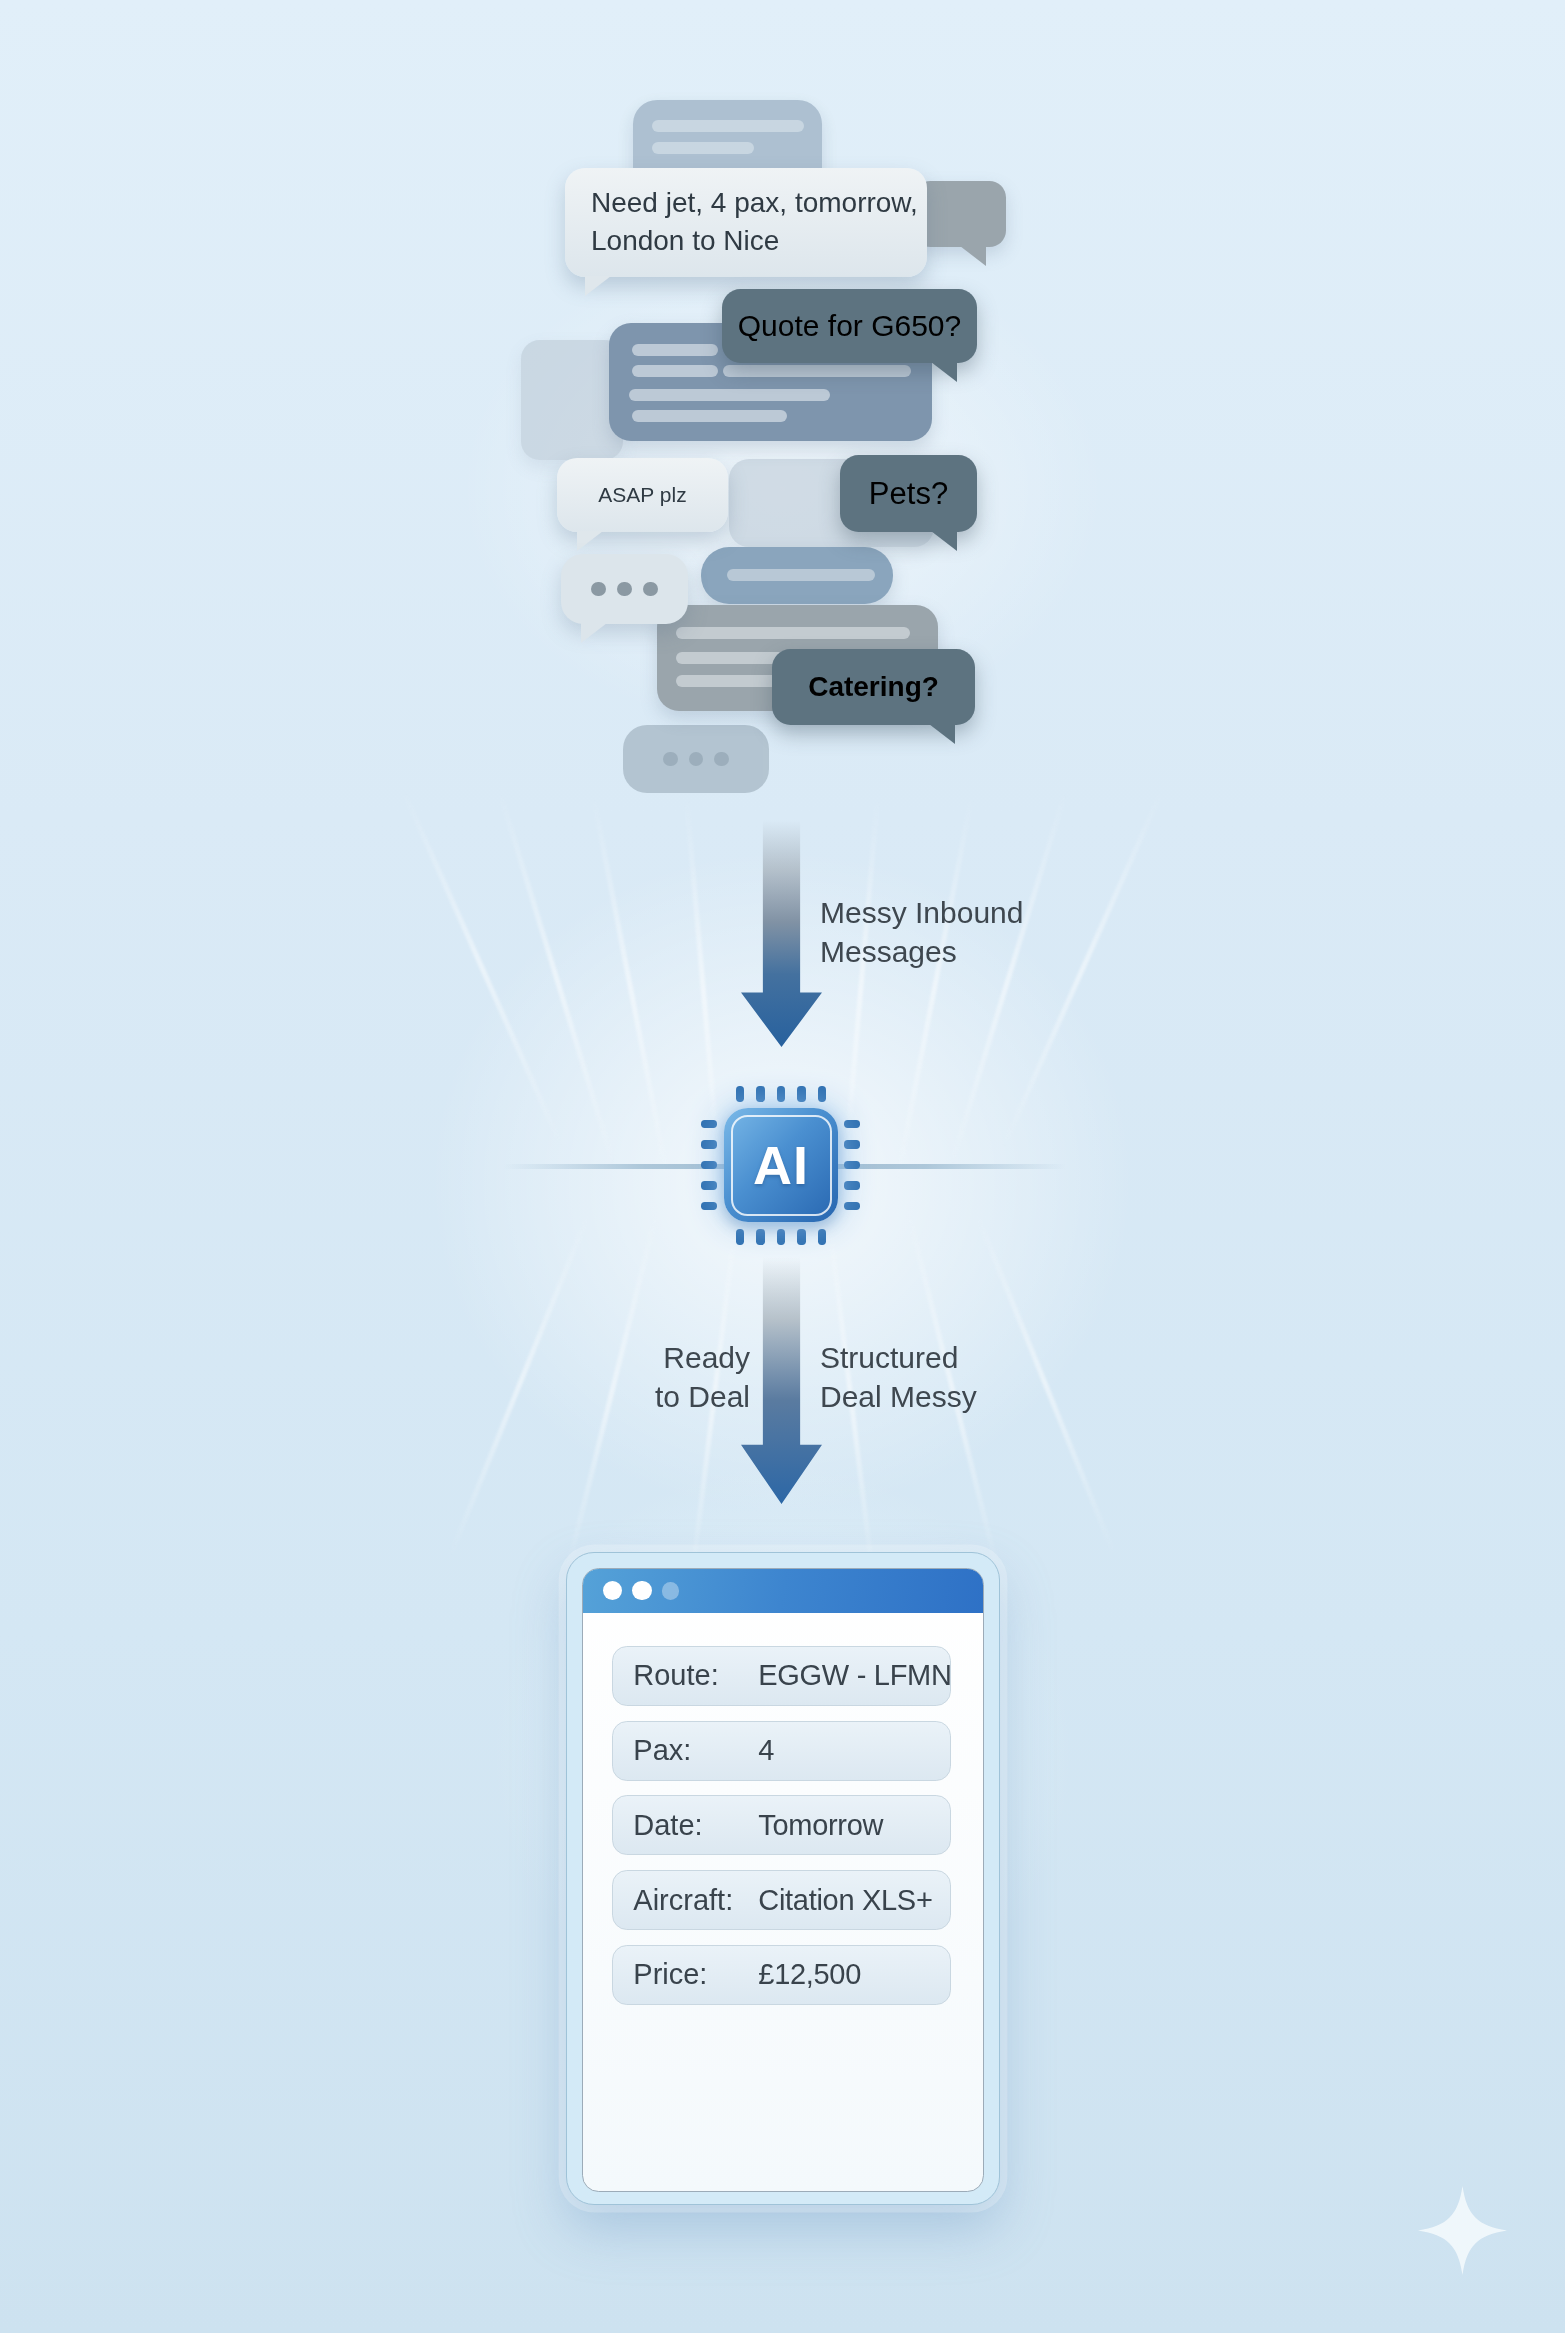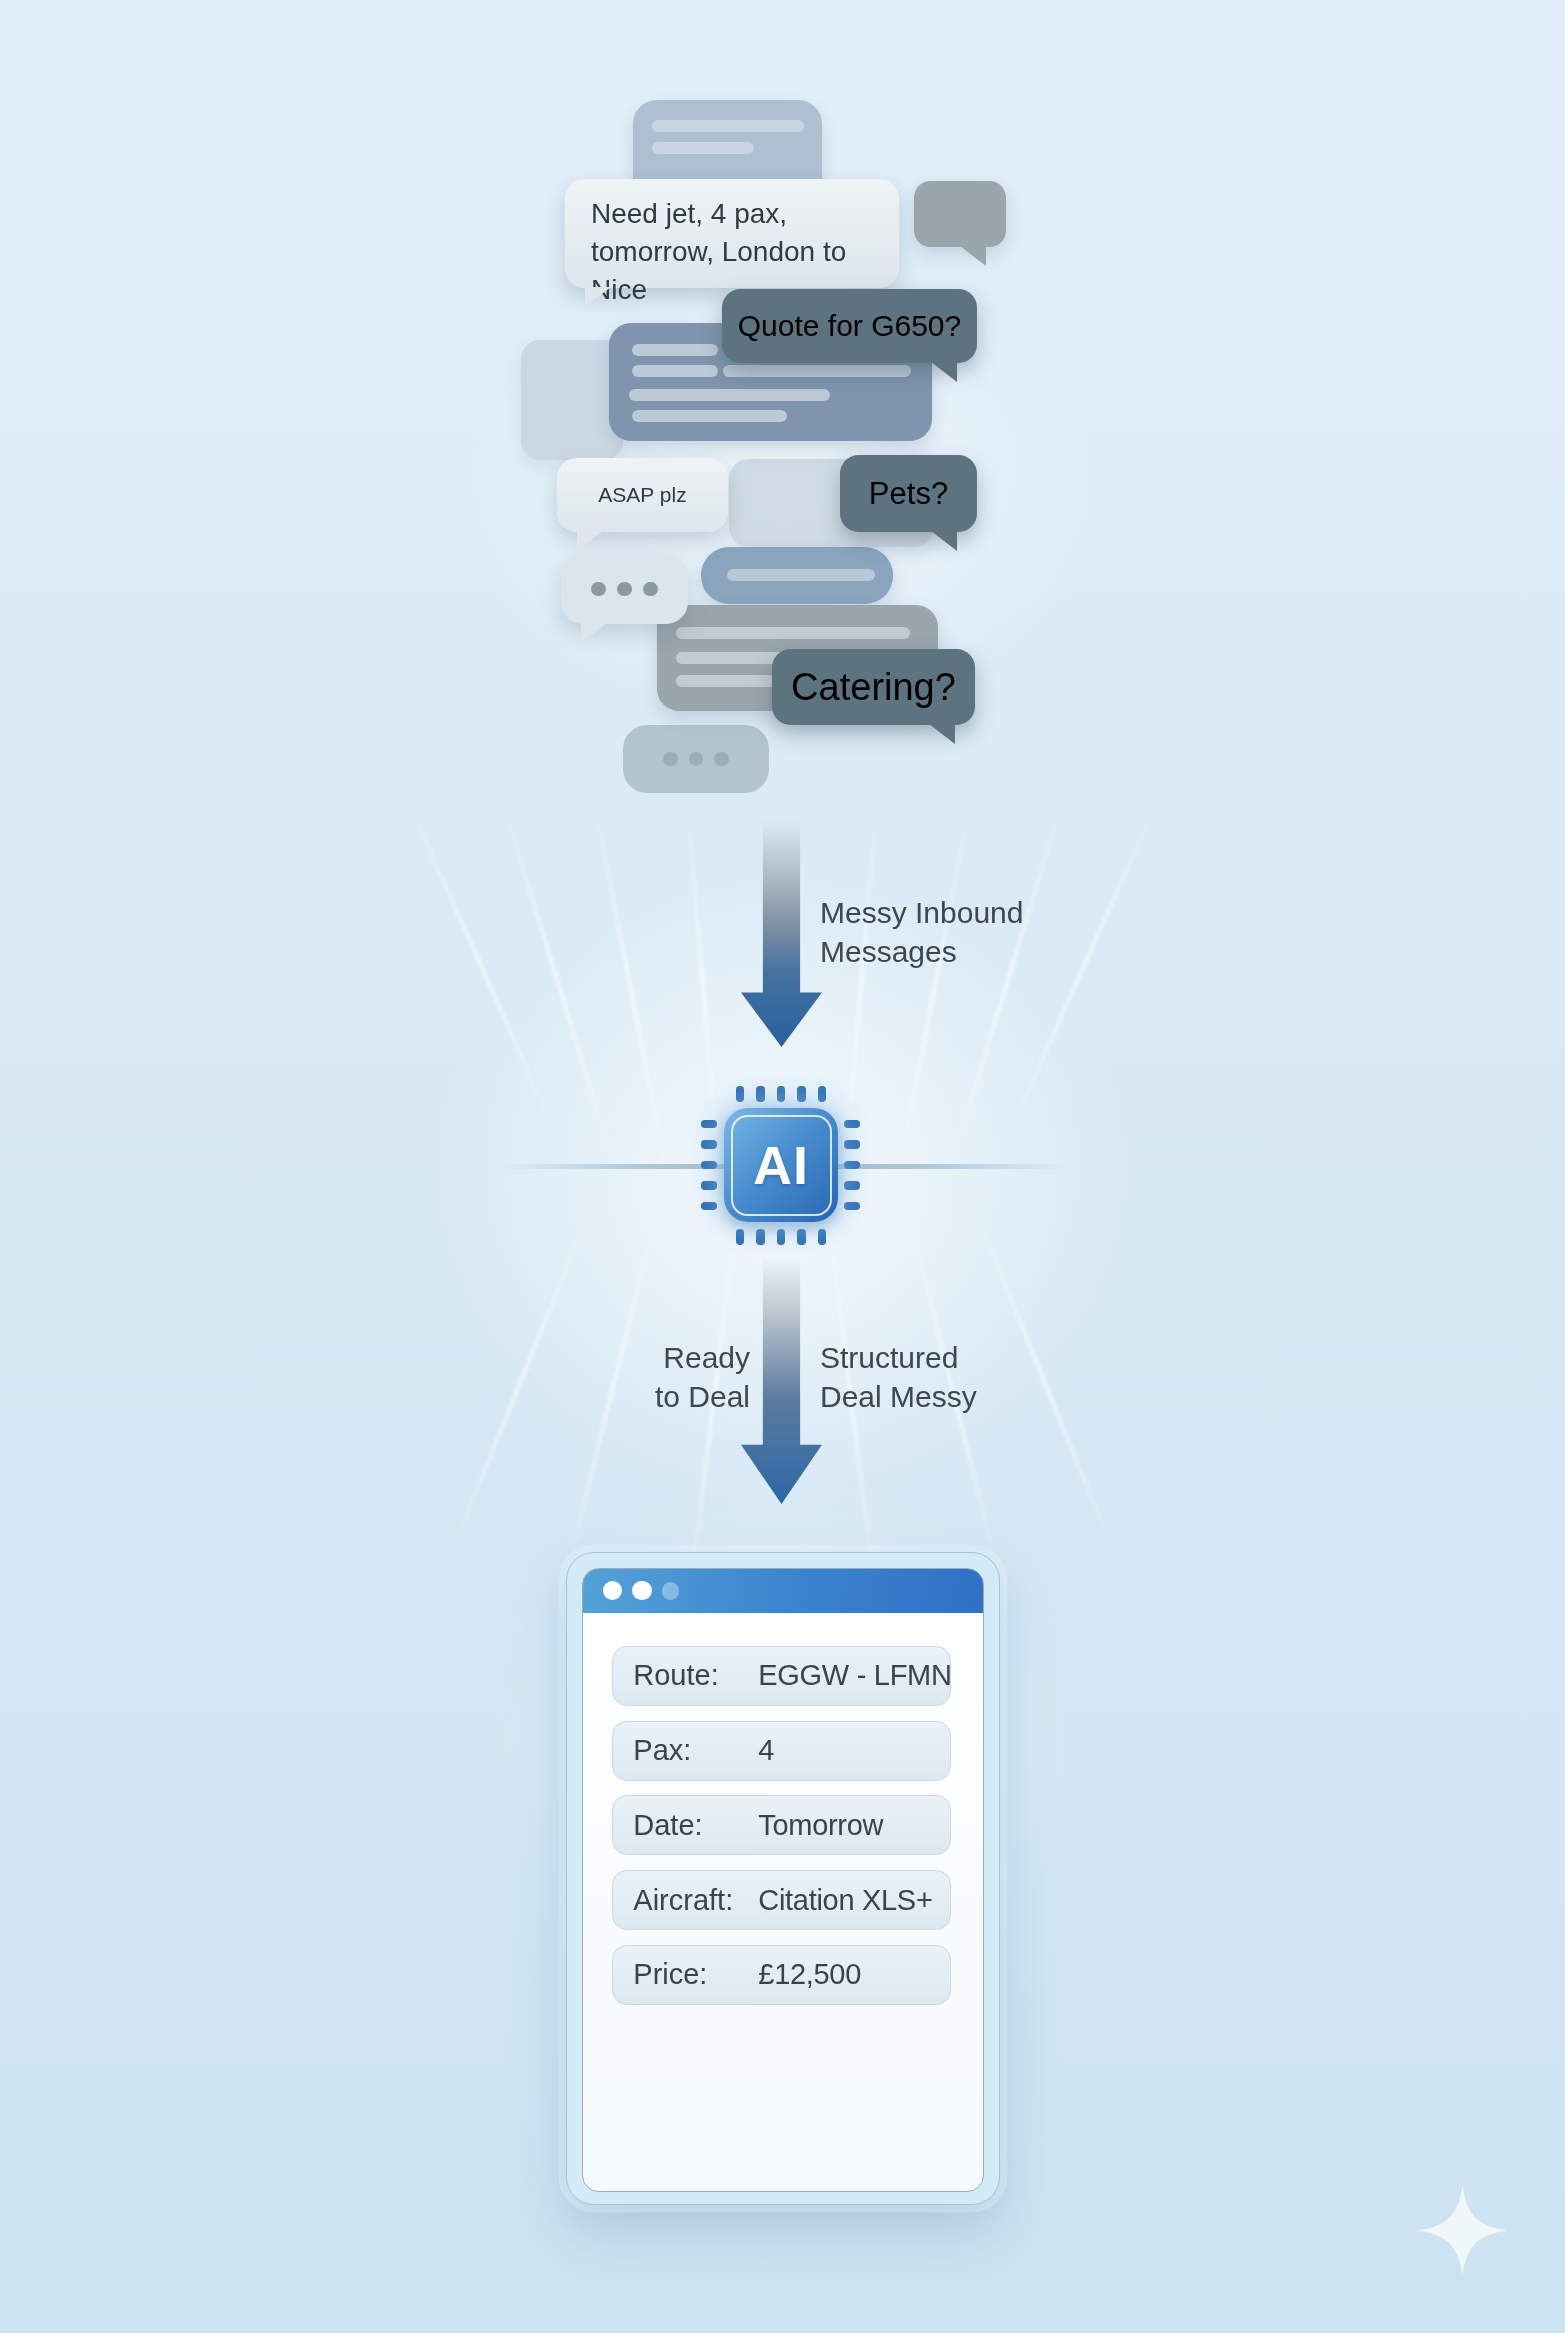--- a/index.html
+++ b/index.html
@@ -106,21 +106,21 @@
 
   <div>
 
     <div class="b-abs" style="left:633px;top:100px;width:189px;height:125px;background:#a9bdce;border-radius:24px;z-index:1;opacity:.92;">
       <div class="bl" style="left:19.4px;top:20px;width:152px;background:#c6d4e0;"></div>
       <div class="bl" style="left:19.4px;top:42px;width:102px;background:#c6d4e0;"></div>
     </div>
 
     <div class="bubble b-abs tail-br" style="--tail:#9aa5ac;left:914px;top:181px;width:92px;height:66px;background:#9aa5ac;border-radius:16.6px;z-index:1;"></div>
 
-    <div class="bubble b-light tail-bl" style="--tail:#dfe7ec;left:565px;top:179px;width:334px;height:109px;z-index:3;padding:15.7px 7.4px 0 26px;font-size:28px;line-height:38px;">
+    <div class="bubble b-light tail-bl" style="--tail:#dfe7ec;left:565px;top:168px;width:362px;height:109px;z-index:3;padding:15.7px 7.4px 0 26px;font-size:28px;line-height:38px;">
       <span class="txt">Need jet, 4 pax, tomorrow, London to Nice</span>
     </div>
 
     <div class="b-abs" style="left:521px;top:340px;width:102px;height:120px;background:#b9c7d3;border-radius:18.5px;opacity:.55;z-index:1;"></div>
 
     <div class="b-abs" style="left:609px;top:323px;width:323px;height:118px;background:#7e95ad;border-radius:22px;z-index:2;">
       <div class="bl" style="left:23px;top:21px;width:86px;background:#bcc9d6;"></div>
       <div class="bl" style="left:23px;top:42px;width:86px;background:#bcc9d6;"></div>
       <div class="bl" style="left:114px;top:42px;width:188px;background:#bcc9d6;"></div>
       <div class="bl" style="left:20px;top:66px;width:201px;background:#bcc9d6;"></div>
@@ -158,21 +158,21 @@
     <div class="b-abs" style="left:701px;top:547px;width:192px;height:57px;background:#8aa5bd;border-radius:28px;z-index:2;">
       <div class="bl" style="left:26px;top:22px;width:148px;background:#b8c8d6;"></div>
     </div>
 
     <div class="b-abs" style="left:657px;top:605px;width:281px;height:106px;background:#9aa5ac;border-radius:22px;z-index:2;">
       <div class="bl" style="left:19.4px;top:22px;width:234px;background:#c3cbd0;"></div>
       <div class="bl" style="left:19.4px;top:47px;width:191px;background:#c3cbd0;"></div>
       <div class="bl" style="left:19.4px;top:70px;width:148px;background:#c3cbd0;"></div>
     </div>
 
-    <div class="bubble b-dark tail-br" style="left:772px;top:649px;width:203px;height:76px;z-index:4;font-size:38px;">
+    <div class="bubble b-dark tail-br" style="left:772px;top:649px;width:203px;height:76px;z-index:4;font-size:28px;font-weight:bold;">
       <div class="center">
           <span>Catering?</span>
         </div>
     </div>
 
     <div class="bubble" style="left:623px;top:725px;width:146px;height:68px;background:#aabbc8;border-radius:24px;opacity:.8;z-index:1;">
       <div class="dots">
         <span class="dot" style="background:#8da0ae;"></span>
           <span class="dot" style="background:#8da0ae;"></span>
           <span class="dot" style="background:#8da0ae;"></span>

